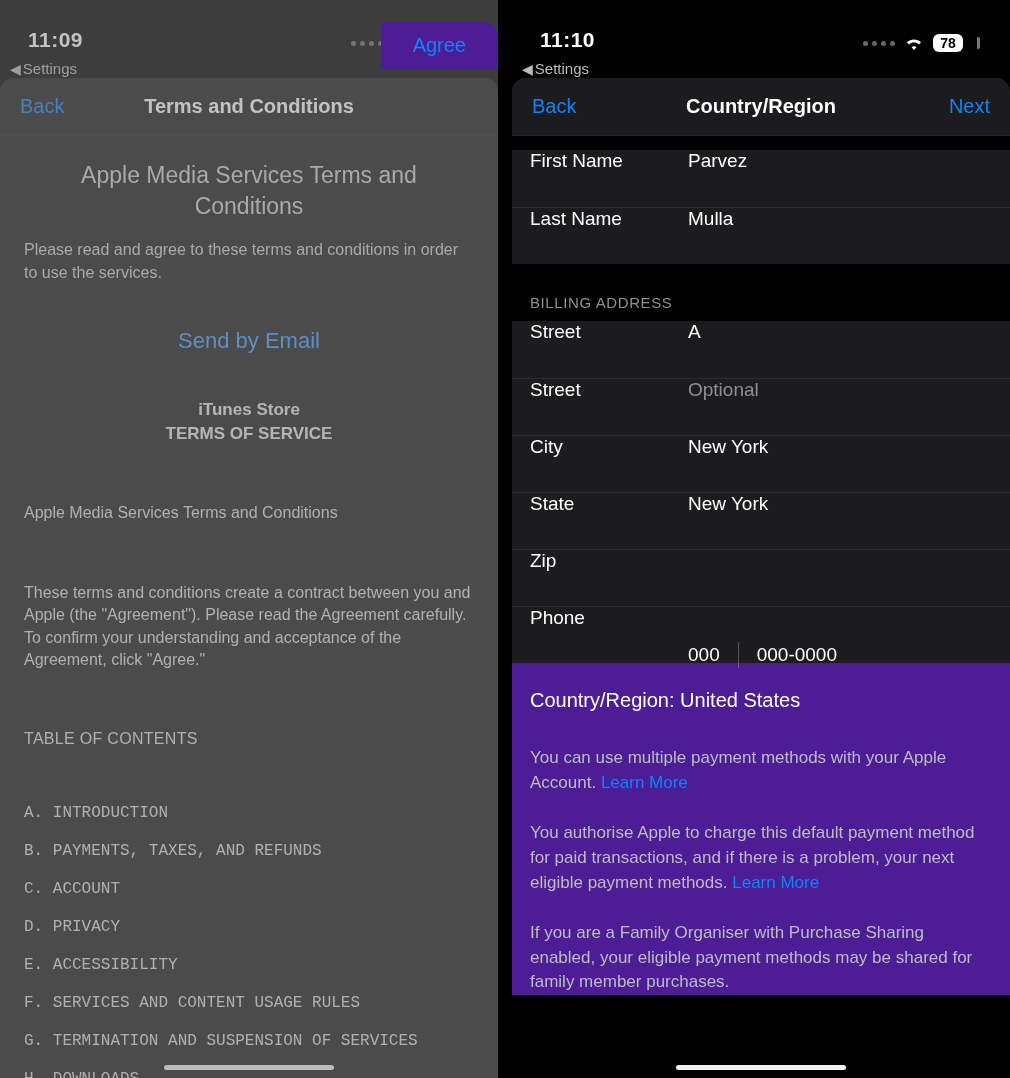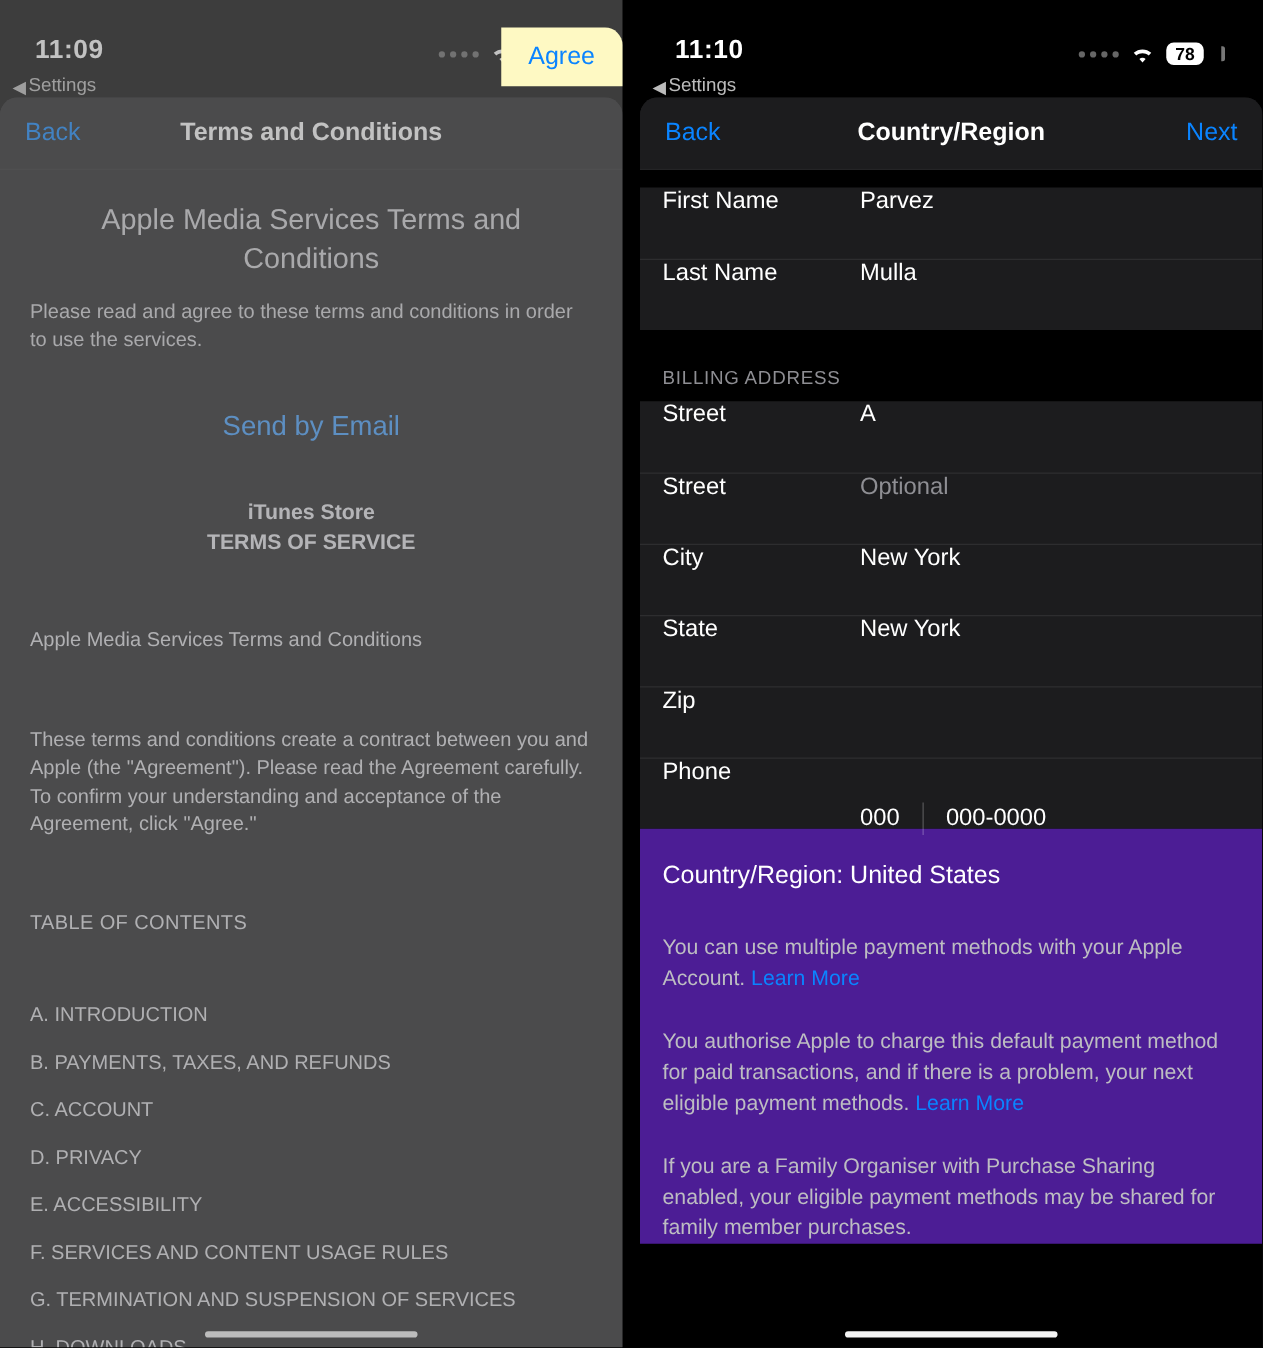--- a/index.html
+++ b/index.html
@@ -62,26 +62,26 @@
   .terms-body { flex:1; overflow:hidden; padding:24px 24px 0 24px; color:#d1d1d6; font-size:17px; }
   .terms-body h1 { font-size:23px; font-weight:400; color:#cfcfd4; text-align:center; line-height:1.35; }
   .terms-body .sub { font-size:16px; margin-top:16px; color:#cfcfd4; line-height:1.45; }
   .terms-body .send-link { text-align:center; margin-top:44px; color:#3e9dff; font-size:22px; }
   .terms-body .itunes { text-align:center; margin-top:46px; font-size:17px; font-weight:600; color:#e5e5ea; }
   .terms-body .tos { text-align:center; font-size:17px; font-weight:700; color:#e5e5ea; margin-top:4px; }
   .terms-body .para { font-size:16px; color:#dcdce1; margin-top:58px; line-height:1.35; }
   .terms-body .para2 { font-size:16px; color:#dcdce1; margin-top:58px; line-height:1.4; }
   .terms-body .toc-head { font-size:16px; color:#dcdce1; margin-top:58px; letter-spacing:0.3px; }
   .terms-body .toc-list { margin-top:56px; display:flex; flex-direction:column; gap:20px; }
-  .terms-body .toc-list div { font-size:16px; color:#dcdce1; }
+  .terms-body .toc-list div { font-size:16px; color:#dcdce1;font-family:Liberation Mono, monospace; }
 
   
   .agree-fly {
-    position:absolute; right:0; top:22px; background:#fef9c3;
-    padding:12px 22px; border-radius:0 14px 0 0;
+    position:absolute; right:0; top:22px; background:#4c1d95;
+    padding:12px 32px; border-radius:0 14px 0 0;
     z-index:60;
   }
   .agree-fly span { color:#0a84ff; font-size:20px; font-weight:500; }
 
   
   .form-scroll { flex:1; overflow:hidden; background:#000; }
   .group { background:#1c1c1e; }
   .row {
     display:flex; height:57px;
     padding:0 18px; border-top:1px solid rgba(255,255,255,0.08);

